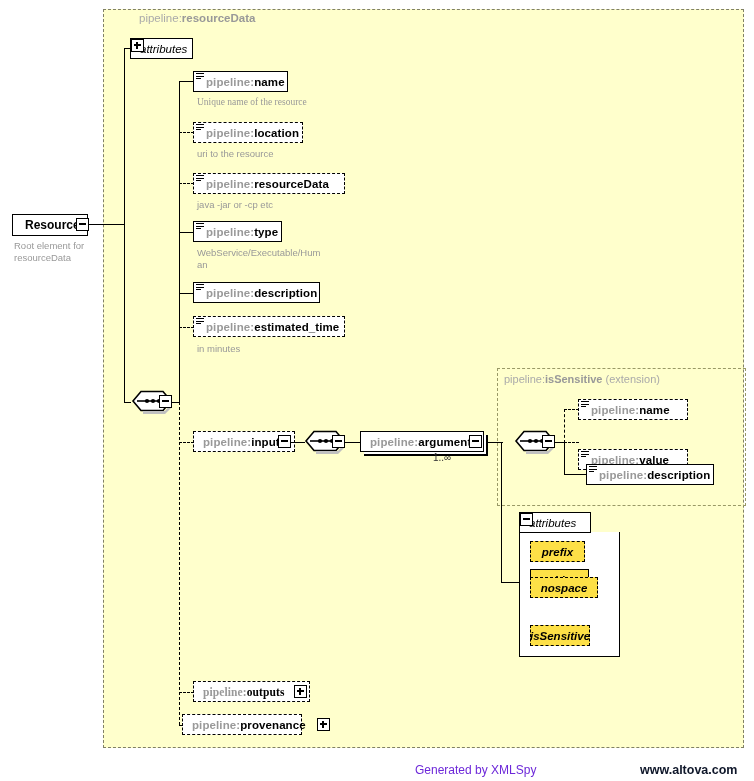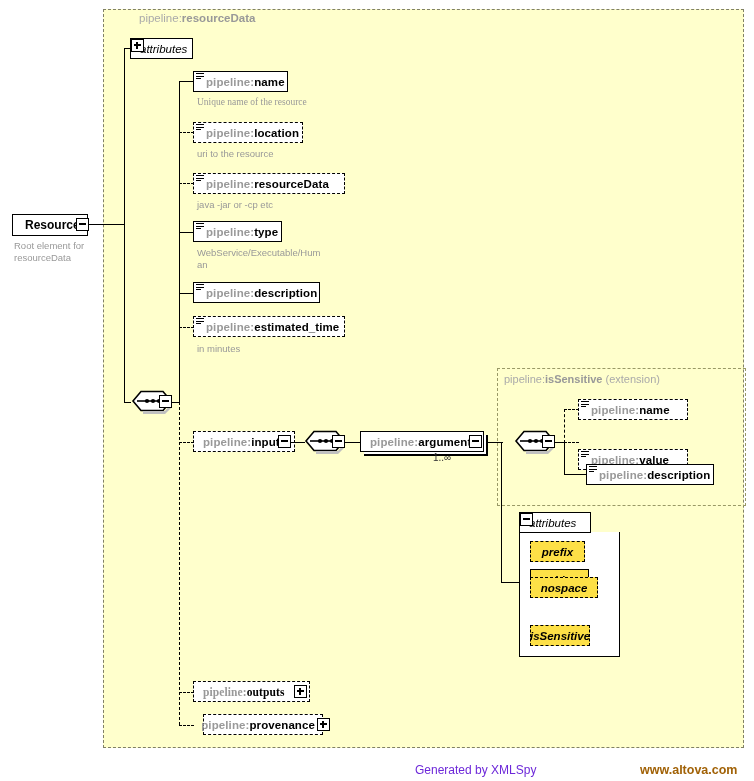--- a/index.html
+++ b/index.html
@@ -259,21 +259,21 @@
   .footer-left {
     position: absolute;
     font-size: 12px;
     color: #6d28d9;
     white-space: nowrap;
   }
   .footer-right {
     position: absolute;
     font-size: 12.5px;
     font-weight: bold;
-    color: #a16207;
+    color: #0f172a;
     white-space: nowrap;
   }
 </style>
 </head>
 <body>
 
 <div id="canvas">
 
   <div class="schema-box" style="left:103px; top:9px; width:641px; height:739px;"></div>
 
@@ -505,21 +505,21 @@
   <div class="ln-dash-h" style="left:179px; top:692px; width:15px;"></div>
   <div class="ebox optional" style="left:193px; top:681px; width:117px;">
     <span class="ebox-label" style="padding-left:9px;font-family:Liberation Serif, serif;"><span class="ns">pipeline:</span><span>outputs</span></span>
   </div>
   <div class="toggle" style="left:294px; top:685px;">
     <div class="hbar"></div>
       <div class="vbar"></div>
   </div>
 
   <div class="ln-dash-h" style="left:179px; top:725px; width:15px;"></div>
-  <div class="ebox optional" style="left:203px; top:714px; width:120px;justify-content:flex-end;">
+  <div class="ebox optional" style="left:182px; top:714px; width:120px;">
     <span class="ebox-label" style="padding-left:9px;"><span class="ns">pipeline:</span><span>provenance</span></span>
   </div>
   <div class="toggle" style="left:317px; top:718px;">
     <div class="hbar"></div>
       <div class="vbar"></div>
   </div>
 
   <div class="footer-left" style="left:415px; top:763px;">Generated by XMLSpy</div>
   <div class="footer-right" style="left:640px; top:763px;">www.altova.com</div>
 

